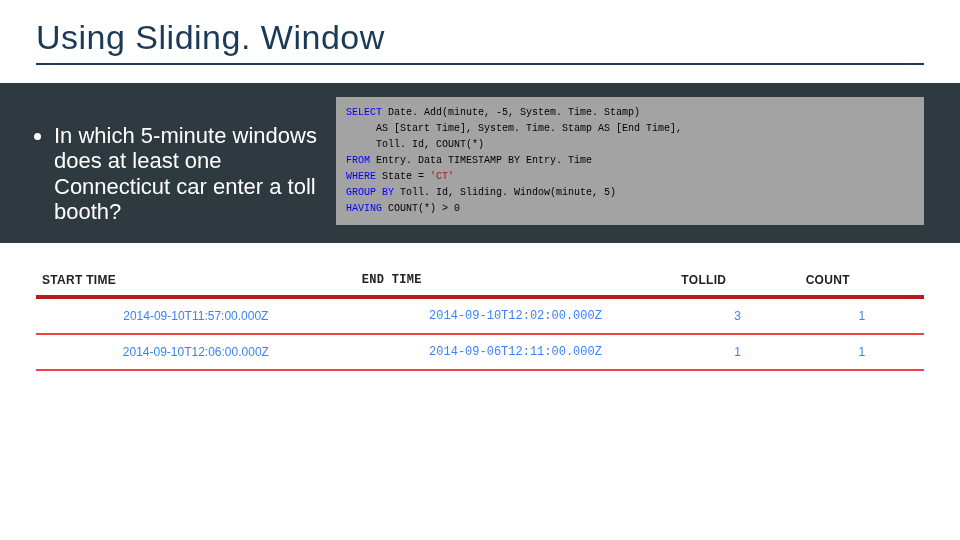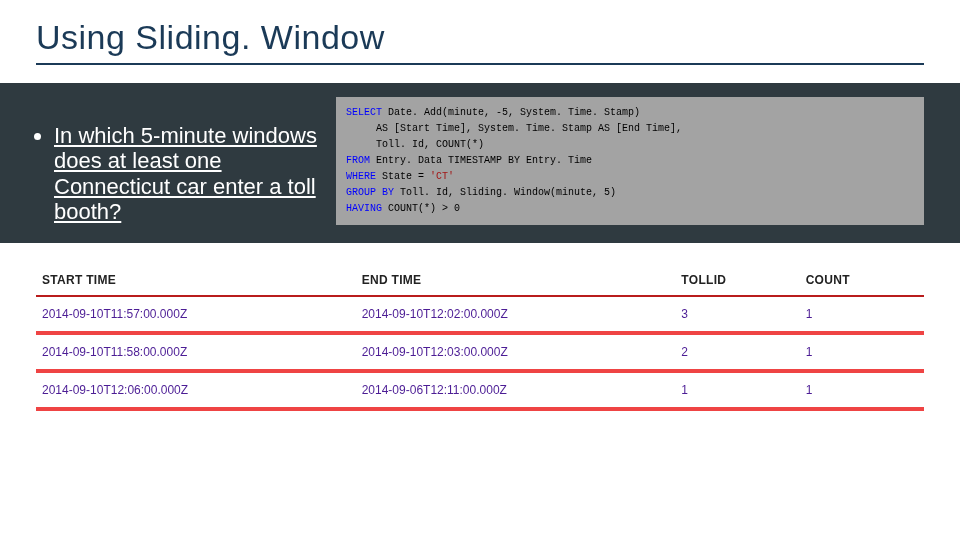--- a/index.html
+++ b/index.html
@@ -1,32 +1,32 @@
 <!DOCTYPE html>
 <html><head>
 <meta charset="utf-8">
 <style>
   * { box-sizing: border-box; margin: 0; padding: 0; }
   html, body { width: 960px; height: 540px; font-family: "Segoe UI", Arial, sans-serif; background: #fff; }
   .slide { width: 960px; height: 419px; position: relative; padding: 18px 36px 0 36px; }
   .title { font-size: 34px; font-weight: 300; color: #1b3a57; letter-spacing: 0.5px; }
   .rule { border: none; border-top: 2px solid #1b3a57; margin-top: 6px; margin-bottom: 18px; }
   .dark-band { background: #2f3a40; color: #fff; width: calc(100% + 72px); margin-left: -36px; padding: 14px 36px 18px 36px; display: flex; }
-  .bullet-col { width: 300px; flex: 0 0 300px; padding-top: 26px; padding-right: 4px; text-decoration: underline; }
+  .bullet-col { width: 300px; flex: 0 0 300px; padding-top: 26px; padding-right: 4px; }
   .bullet-col ul { list-style: disc; padding-left: 18px; }
   .bullet-col li { font-size: 22px; font-weight: 300; line-height: 1.15; }
   .code-col { flex: 1; background: #a3a3a3; color: #000; font-family: Consolas, "Courier New", monospace; font-size: 10px; padding: 8px 10px; line-height: 1.6; white-space: pre; overflow: hidden; }
   .kw { color: #0000ff; }
   .str { color: #a31515; }
   .table-wrap { margin-top: 22px; }
   table { width: 100%; border-collapse: collapse; font-size: 12px; }
-  thead th { text-align: left; font-weight: 700; color: #222; padding: 8px 6px; border-bottom: 2px solid #b91c1c; letter-spacing: 0.3px; }
-  tbody td { padding: 10px 6px; border-bottom: 4px solid #ef4444; color: #4c1d95; }
+  thead th { text-align: left; font-weight: 700; color: #222; padding: 8px 6px; border-bottom: 4px solid #b91c1c; letter-spacing: 0.3px; }
+  tbody td { padding: 10px 6px; border-bottom: 2px solid #ef4444; color: #3b82f6; text-align: center; }
   th.c-start, td.c-start { width: 36%; }
-  th.c-end, td.c-end { width: 36%; }
+  th.c-end, td.c-end { width: 36%; font-family: Liberation Mono, monospace; }
   th.c-toll, td.c-toll { width: 14%; margin-left: 43px; }
   th.c-count, td.c-count { width: 14%; margin-left: 18px; }
 </style>
 </head>
 <body>
 
 <div class="slide">
   <div class="title">Using Sliding. Window</div>
   <hr class="rule">
 
@@ -56,26 +56,20 @@
         </tr>
       </thead>
       <tbody>
         <tr>
           <td class="c-start">2014-09-10T11:57:00.000Z</td>
           <td class="c-end">2014-09-10T12:02:00.000Z</td>
           <td class="c-toll">3</td>
           <td class="c-count">1</td>
         </tr>
         <tr>
-          <td class="c-start">2014-09-10T11:58:00.000Z</td>
-          <td class="c-end">2014-09-10T12:03:00.000Z</td>
-          <td class="c-toll">2</td>
-          <td class="c-count">1</td>
-        </tr>
-        <tr>
           <td class="c-start">2014-09-10T12:06:00.000Z</td>
           <td class="c-end">2014-09-06T12:11:00.000Z</td>
           <td class="c-toll">1</td>
           <td class="c-count">1</td>
         </tr>
       </tbody>
     </table>
   </div>
 </div>
 

